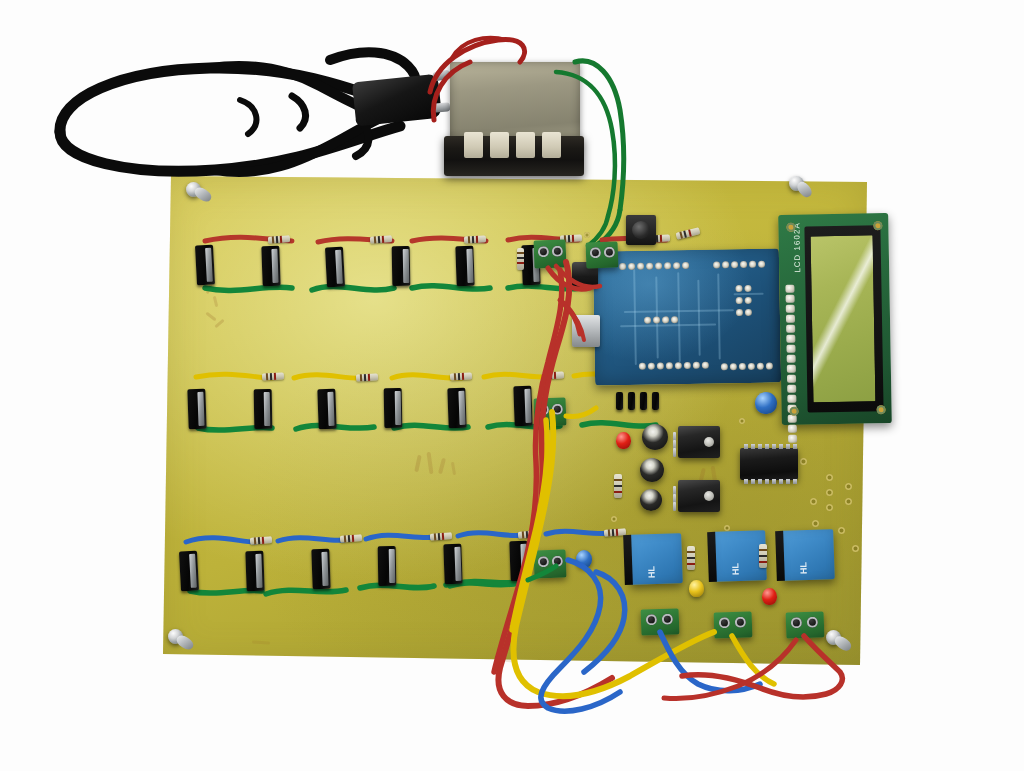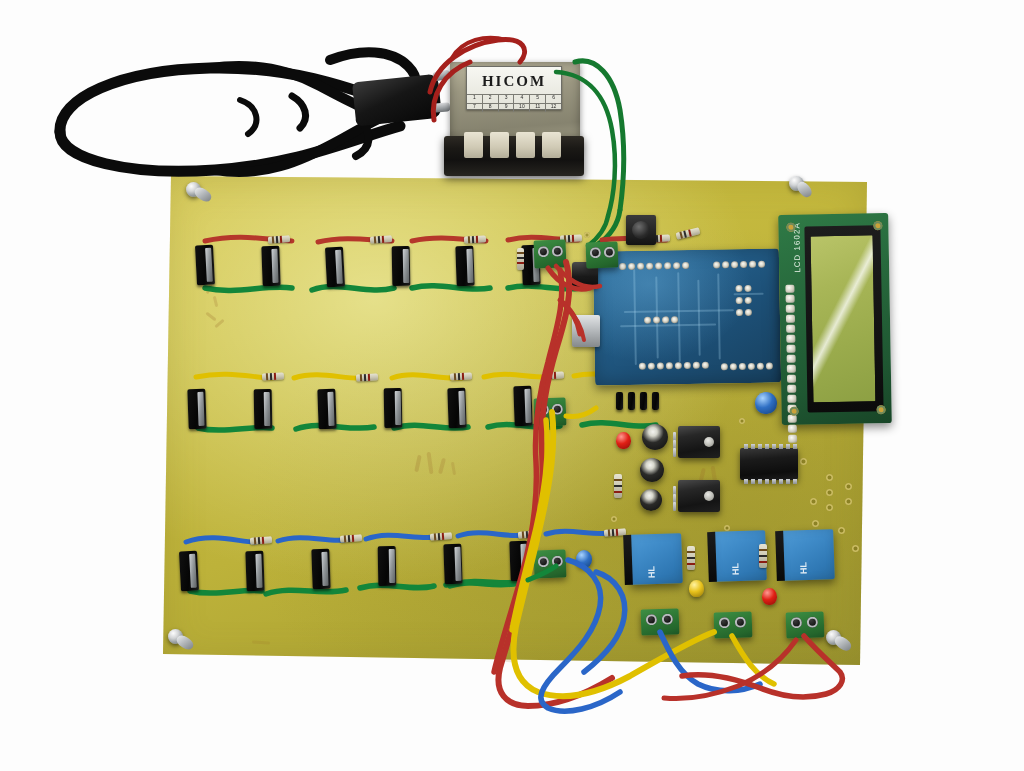--- a/index.html
+++ b/index.html
@@ -212,39 +212,20 @@
   <div class="pin" style="left:433px;top:103px;width:17px;height:9px;transform:rotate(-6deg);"></div>
 
   <div class="xfmr" style="left:438px;top:44px;width:148px;height:130px;">
     <div class="xf-lam" style="left:12px;top:18px;width:130px;height:90px;"></div>
     <div class="xf-core" style="left:6px;top:92px;width:140px;height:40px;"></div>
     <div class="xf-bob" style="left:26px;top:88px;width:19px;height:26px;"></div>
     <div class="xf-bob" style="left:52px;top:88px;width:19px;height:26px;"></div>
     <div class="xf-bob" style="left:78px;top:88px;width:19px;height:26px;"></div>
     <div class="xf-bob" style="left:104px;top:88px;width:19px;height:26px;"></div>
 
-    <div class="xf-label" style="left:28px;top:22px;width:94px;height:42px;">
-      <div class="xf-brand" style="font-size:15px;padding-top:6px;">HICOM</div>
-      <div class="xf-term" style="margin-top:4px;height:8px;font-size:5px;">
-        <span>1</span>
-        <span>2</span>
-        <span>3</span>
-        <span>4</span>
-        <span>5</span>
-        <span>6</span>
-      </div>
-      <div class="xf-term" style="height:8px;font-size:5px;">
-        <span>7</span>
-        <span>8</span>
-        <span>9</span>
-        <span>10</span>
-        <span>11</span>
-        <span>12</span>
-      </div>
-    </div>
   </div>
 
   <svg class="wire" style="left:0;top:0;width:1024px;height:771px;">
     <path d="M430,92 C436,64 466,44 498,40 C524,37 530,50 520,62" stroke="#a5201c" stroke-width="5"></path>
     <path d="M434,120 C430,96 444,72 470,62" stroke="#a5201c" stroke-width="5"></path>
     <path d="M452,58 C462,40 486,34 506,40" stroke="#a5201c" stroke-width="4"></path>
     <path d="M575,62 C596,56 614,76 620,110 C626,148 624,182 620,210" stroke="#15792f" stroke-width="5"></path>
     <path d="M556,72 C588,74 606,96 612,130 C618,164 614,196 608,216" stroke="#15792f" stroke-width="4.5"></path>
     <path d="M620,210 C618,224 610,236 598,244" stroke="#15792f" stroke-width="5"></path>
     <path d="M608,216 C606,228 598,238 588,246" stroke="#15792f" stroke-width="4.5"></path>

